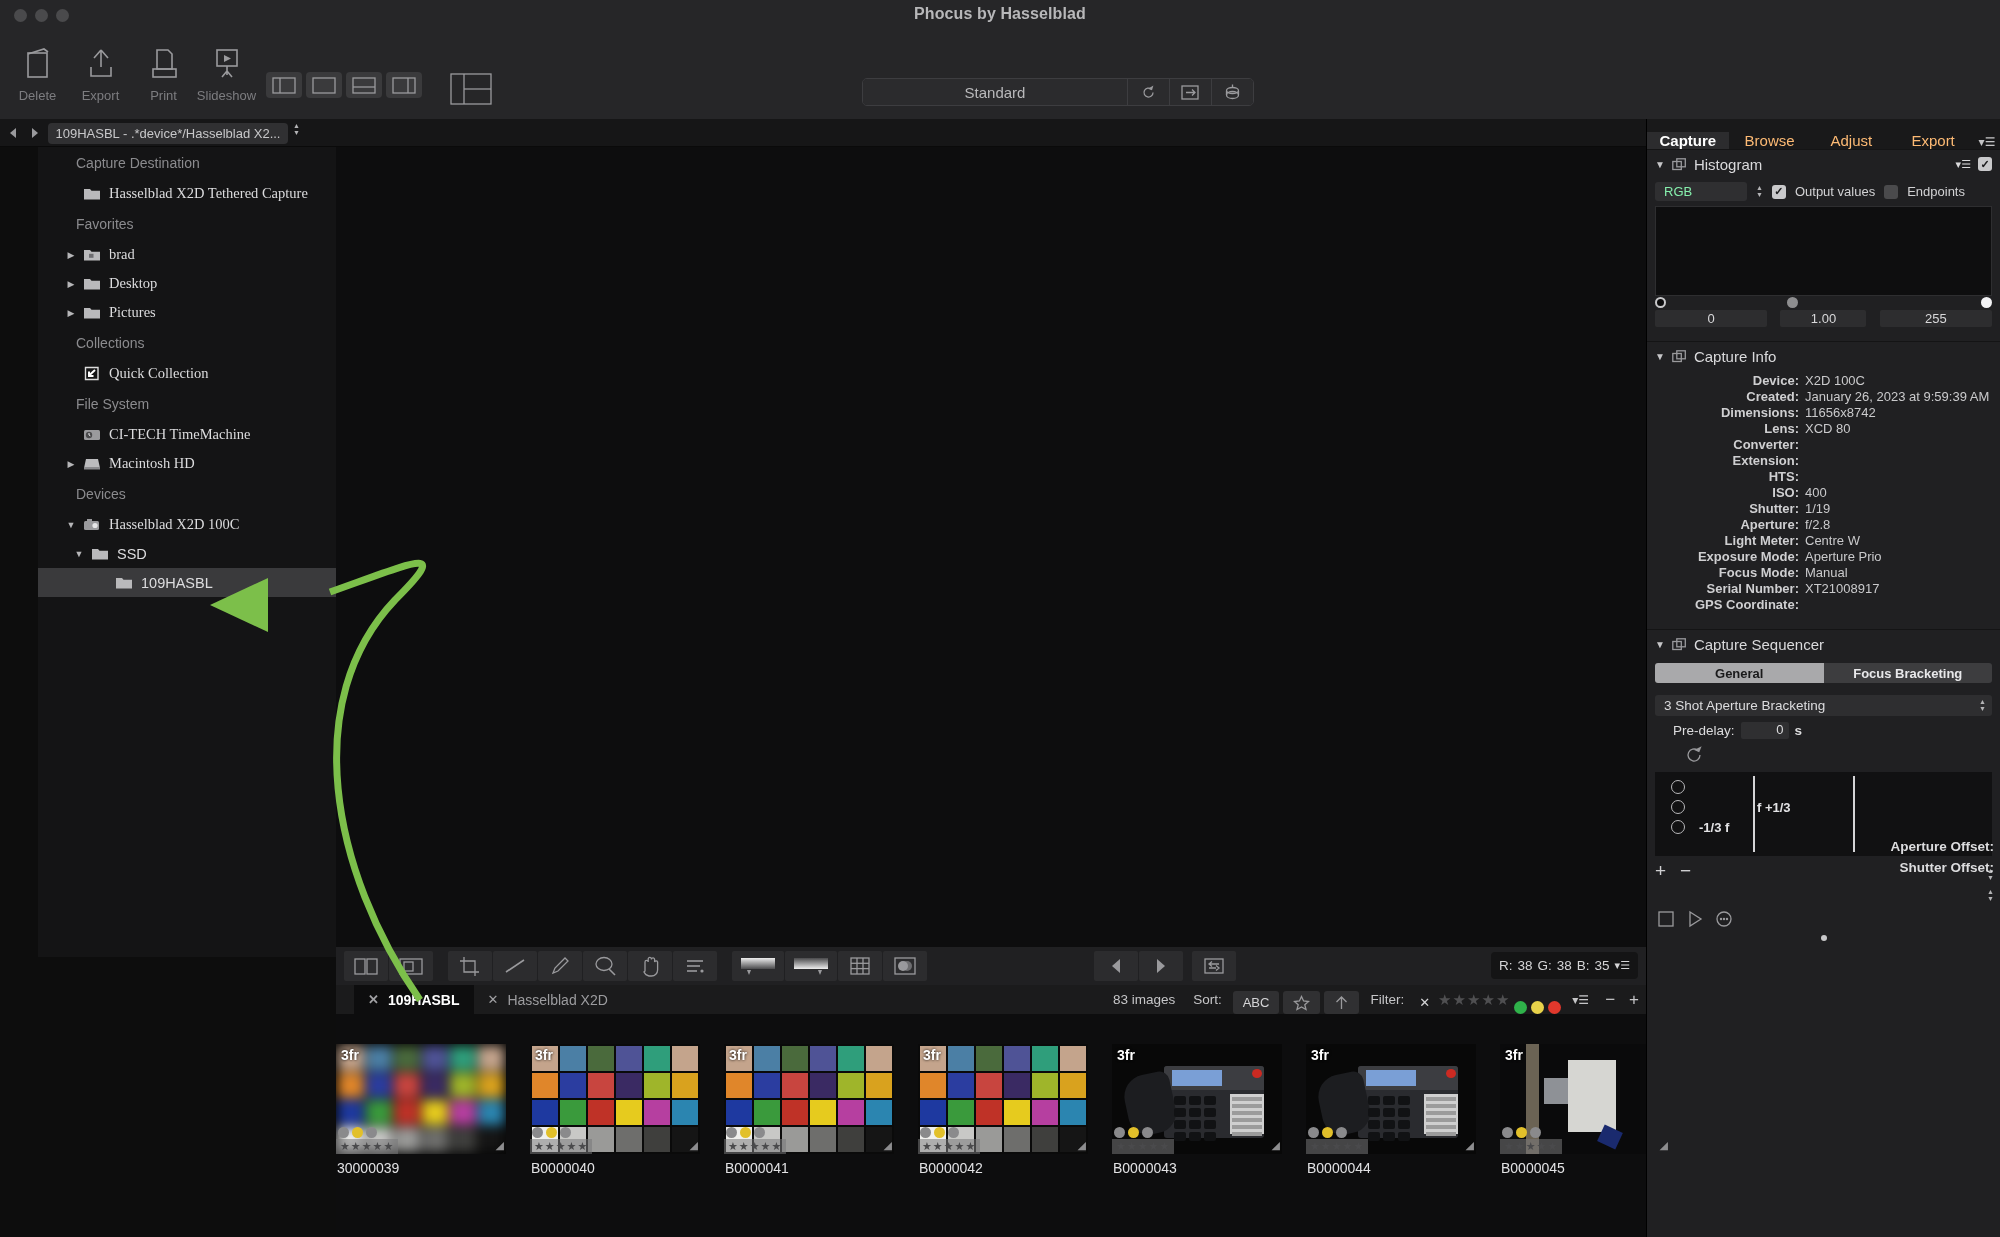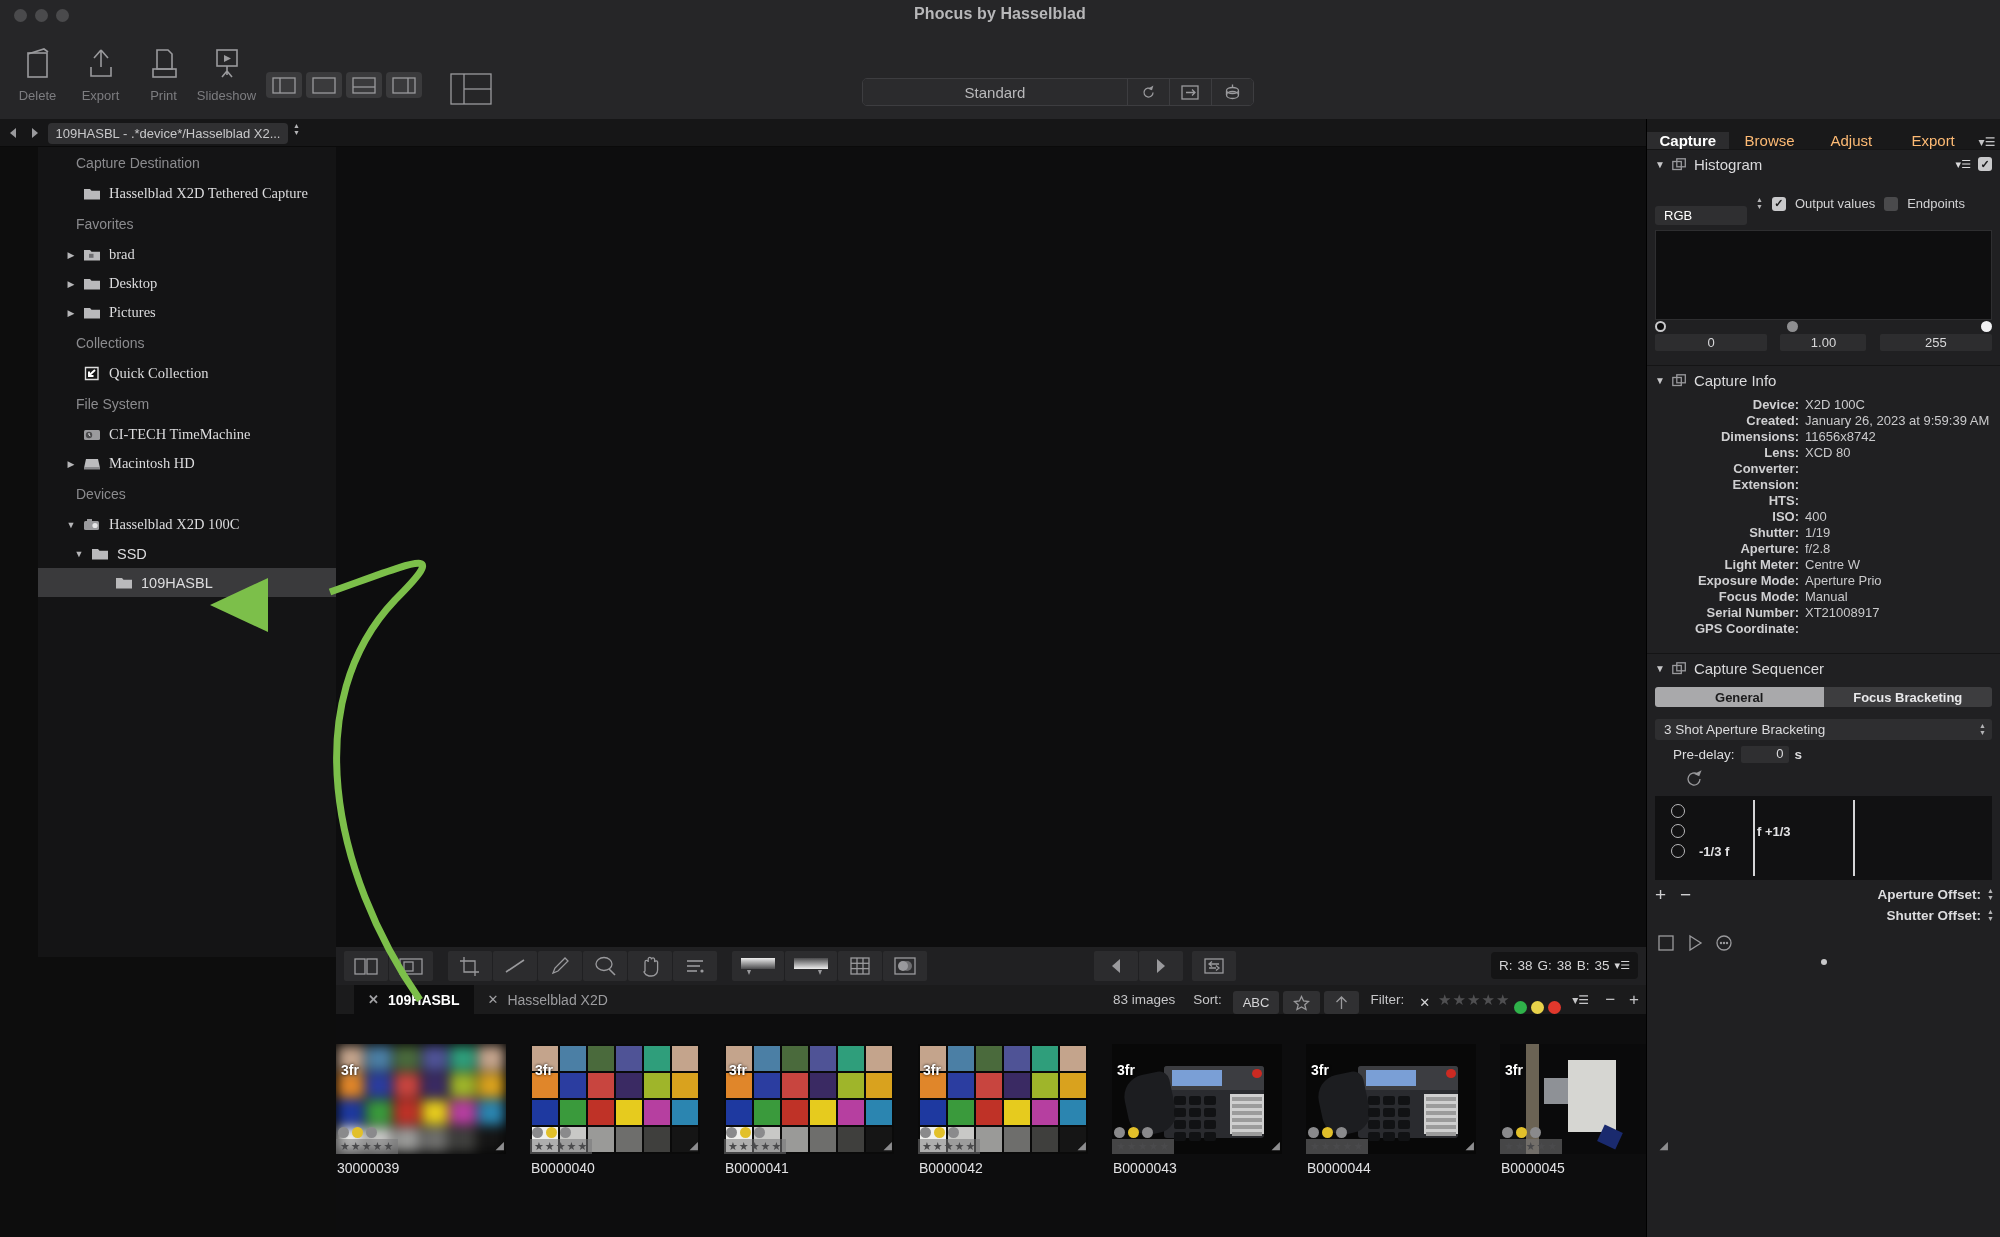--- a/index.html
+++ b/index.html
@@ -139,21 +139,21 @@
      background: #303032; border-radius: 3px; margin: 0 2px; font-size: 13px; color: #d5d5d7; }
   .cchip { width: 13px; height: 13px; border-radius: 50%; margin: 0 2px; }
 
   
   .filmstrip {
     position: absolute; left: 336px; top: 1014px; width: 1310px; height: 223px;
     background: #0d0d0e; display: flex; align-items: flex-start; padding-top: 30px;
   }
   .thumbcell { width: 194px; flex: 0 0 194px; display: flex; flex-direction: column; align-items: flex-start; }
   .thumbimg { position: relative; width: 170px; height: 110px; background: #050505; overflow: hidden; }
-  .fr3 { position: absolute; left: 5px; top: 18px; font-size: 14px; font-weight: bold; color: #fff; z-index: 4; text-shadow: 0 0 3px #000; }
+  .fr3 { position: absolute; left: 5px; top: 3px; font-size: 14px; font-weight: bold; color: #fff; z-index: 4; text-shadow: 0 0 3px #000; }
   .cdots { position: absolute; left: 2px; bottom: 16px; display: flex; gap: 3px; z-index: 4; }
   .cdot { width: 11px; height: 11px; border-radius: 50%; background: #8a8a8c; }
   .cdot.y { background: #e2c02a; }
   .tstars { position: absolute; left: 0; bottom: 0; background: rgba(120,120,122,.55); padding: 1px 4px;
      font-size: 11px; color: #4a4a4c; letter-spacing: 1px; z-index: 4; }
   .tcorner { position: absolute; right: 2px; bottom: 2px; font-size: 11px; color: #8d8d8f; z-index: 4; }
   .tname { font-size: 14px; color: #e2e2e4; margin-top: 6px; padding-left: 1px; }
 
   
   .ccgrid { display: grid; grid-template-columns: repeat(6,1fr); grid-template-rows: repeat(4,1fr);
@@ -190,21 +190,21 @@
   .sect { border-top: 1px solid #141415; }
   .secthead { height: 28px; display: flex; align-items: center; padding-left: 8px; gap: 7px; font-size: 15px; color: #dadadc; }
   .caret { font-size: 10px; color: #c6c6c8; }
   .sectright { margin-left: auto; display: flex; align-items: center; gap: 7px; padding-right: 8px; }
   .cbox { width: 14px; height: 14px; border-radius: 3px; background: #4a4a4c; display: flex; align-items: center; justify-content: center; }
   .cbox.on { background: #c9c9cb; }
   .cbox.on::after { content: "✓"; font-size: 11px; color: #1b1b1c; line-height: 1; font-weight: bold; }
 
   .histrow { display: flex; align-items: center; padding: 4px 8px 5px 8px; gap: 9px; font-size: 13px; color: #d2d2d4; }
   .selbox { width: 92px; height: 19px; background: #2f2f31; border-radius: 3px; display: flex; align-items: center;
-     padding-left: 9px; font-size: 13px; color: #ffffff; margin-top: 24px; }
+     padding-left: 9px; font-size: 13px; color: #86efac; }
   .stepper { display: flex; flex-direction: column; align-items: center; gap: 1px; }
   .stepper i { font-style: normal; font-size: 7px; color: #b4b4b6; line-height: 6px; }
   .histbox { margin: 0 8px; height: 90px; background: #0e0e0f; border: 1px solid #2e2e30; }
   .histslider { position: relative; height: 14px; margin: 0 8px; }
   .hknob { position: absolute; width: 11px; height: 11px; border-radius: 50%; top: 1px; }
   .histvals { display: flex; margin: 0 8px 6px 8px; font-size: 13px; color: #d8d8da; }
   .hv { flex: 1; height: 17px; background: #2d2d2f; display: flex; align-items: center; justify-content: center; border-radius: 2px; }
   .hvmid { flex: 1; text-align: center; }
 
   .inforow { display: flex; font-size: 13px; line-height: 16px; padding: 0 6px; }
@@ -216,22 +216,22 @@
   .seg.on { background: #a9a9ab; color: #1a1a1b; font-weight: bold; }
   .seg.off { background: #3d3d3f; color: #e8e8ea; font-weight: bold; }
   .seqsel { margin: 0 8px; height: 21px; background: #2e2e30; border-radius: 3px; display: flex; align-items: center;
      padding: 0 6px 0 9px; font-size: 13.5px; color: #dcdcde; }
   .predelay { display: flex; align-items: center; gap: 6px; padding: 6px 0 0 26px; font-size: 13.5px; color: #dcdcde; }
   .pdfield { width: 48px; height: 17px; background: #2f2f31; border-radius: 2px; text-align: right; padding-right: 5px; font-size: 13px; }
   .seqgraph { margin: 6px 8px 0 8px; height: 84px; background: #111112; position: relative; }
   .scirc { position: absolute; left: 16px; width: 14px; height: 14px; border: 1.5px solid #b8b8ba; border-radius: 50%; }
   .svline { position: absolute; width: 2px; background: #d5d5d7; }
   .slab { position: absolute; font-size: 13px; color: #e3e3e5; }
-  .offsetrow { display: flex; align-items: center; justify-content: flex-end; height: 21px; padding-right: 6px;
-     font-size: 13.5px; color: #dcdcde; font-weight: bold; gap: 6px; }
+  .offsetrow { display: flex; align-items: flex-end; justify-content: flex-end; height: 21px; padding-right: 6px;
+     font-size: 13.5px; color: #dcdcde; font-weight: bold; gap: 14px; flex-direction: column; }
   .plusminus { position: absolute; left: 8px; display: flex; gap: 14px; font-size: 19px; color: #cfcfd1; }
   .playbar { display: flex; align-items: center; gap: 12px; padding: 4px 0 4px 10px; }
   .centerdot { width: 6px; height: 6px; border-radius: 50%; background: #c8c8ca; margin: 3px auto 0 auto; }
 
   
   .arrowlayer { position: absolute; left: 0; top: 0; width: 2000px; height: 1237px; pointer-events: none; z-index: 50; }
 </style>
 </head>
 <body>
 

